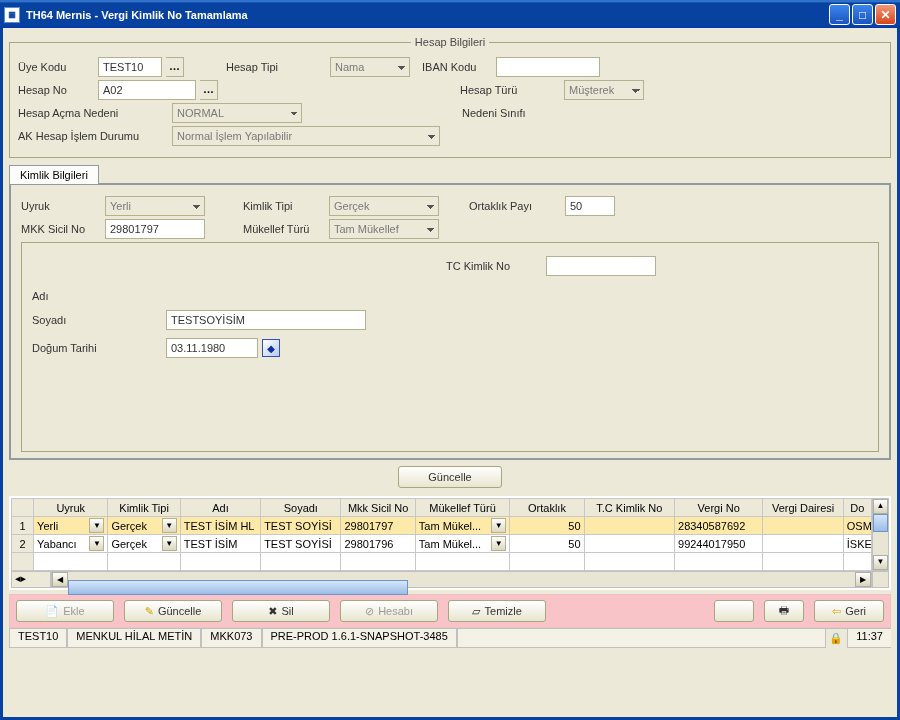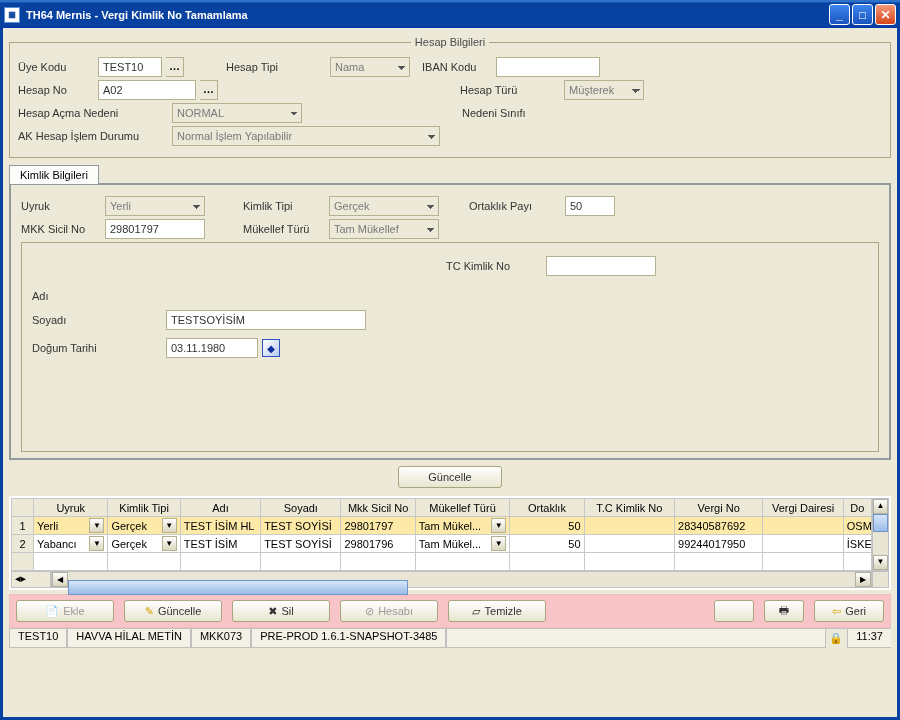--- a/index.html
+++ b/index.html
@@ -324,21 +324,21 @@
         <span>🖶</span>
       </button>
     <button class="btn" style="min-width:70px">
         <span style="color:#d6a000">⇦</span>
         <span>Geri</span>
       </button>
   </div>
 
   <div class="statusbar">
     <div class="cell">TEST10</div>
-    <div class="cell">HAVVA HİLAL METİN</div>
+    <div class="cell">MENKUL HİLAL METİN</div>
     <div class="cell">MKK073</div>
     <div class="cell">PRE-PROD 1.6.1-SNAPSHOT-3485</div>
     <div class="flex"></div>
     <span class="lock">🔒</span>
     <div class="cell" style="border-right:none">11:37</div>
   </div>
 
 </div>
 
 </body></html>

